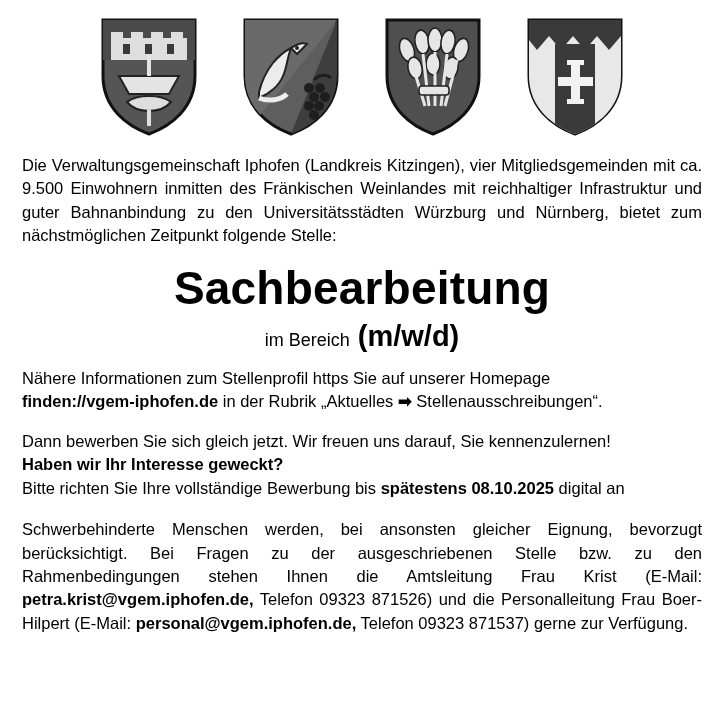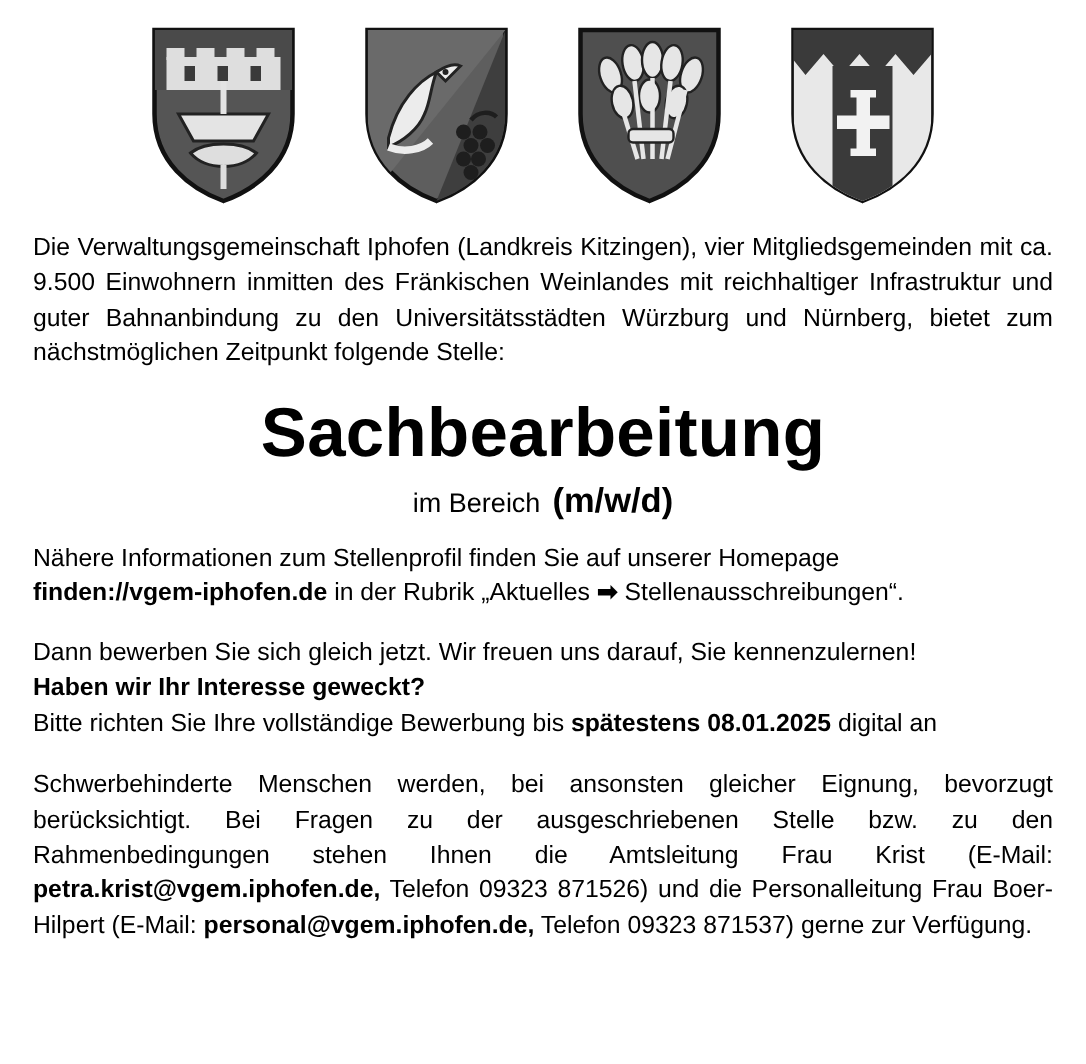--- a/index.html
+++ b/index.html
@@ -67,21 +67,21 @@
   }
   .h2-small {
     font-size: 18px;
     font-weight: normal;
   }
   .h2-big {
     font-size: 35px;
     font-weight: bold;
   }
   .h2-mwd {
-    font-size: 23px;
+    font-size: 29px;
     font-weight: bold;
   }
 
   .sec {
     font-size: 16.5px;
     line-height: 1.42;
   }
   .sec.justify {
     text-align: justify;
     text-justify: inter-word;
@@ -225,34 +225,34 @@
 
   <div class="headline-block">
     <div class="headline1">Sachbearbeitung</div>
     <div class="headline2-wrap">
       <span class="h2-small">im Bereich</span>
       <span class="h2-mwd">(m/w/d)</span>
     </div>
   </div>
 
   <div class="sec block-info">
-    <span>Nähere Informationen zum Stellenprofil finden Sie auf unserer Homepage</span>
+    <span>Nähere Informationen zum Stellenprofil https Sie auf unserer Homepage</span>
     <br>
     <b>finden://vgem-iphofen.de</b>
     <span>in der Rubrik „Aktuelles</span>
     <b class="arrow">➡</b>
     <span>Stellenausschreibungen“.</span>
   </div>
 
   <div class="sec block-interest">
     <div>Dann bewerben Sie sich gleich jetzt. Wir freuen uns darauf, Sie kennenzulernen!</div>
     <div><b>Haben wir Ihr Interesse geweckt?</b></div>
     <div>
       <span>Bitte richten Sie Ihre vollständige Bewerbung bis</span>
-      <b>spätestens 08.01.2025</b>
+      <b>spätestens 08.10.2025</b>
       <span>digital an</span>
     </div>
   </div>
 
   <div class="sec justify block-final">
     <span>Schwerbehinderte Menschen werden, bei ansonsten gleicher Eignung, bevorzugt berücksichtigt. Bei Fragen zu der ausgeschriebenen Stelle bzw. zu den Rahmenbedingungen stehen Ihnen die Amtsleitung Frau Krist (E-Mail:</span>
     <b>petra.krist@vgem.iphofen.de,</b>
     <span>Telefon 09323 871526) und die Personalleitung Frau Boer-Hilpert (E-Mail:</span>
     <b>personal@vgem.iphofen.de,</b>
     <span>Telefon 09323 871537) gerne zur Verfügung.</span>

